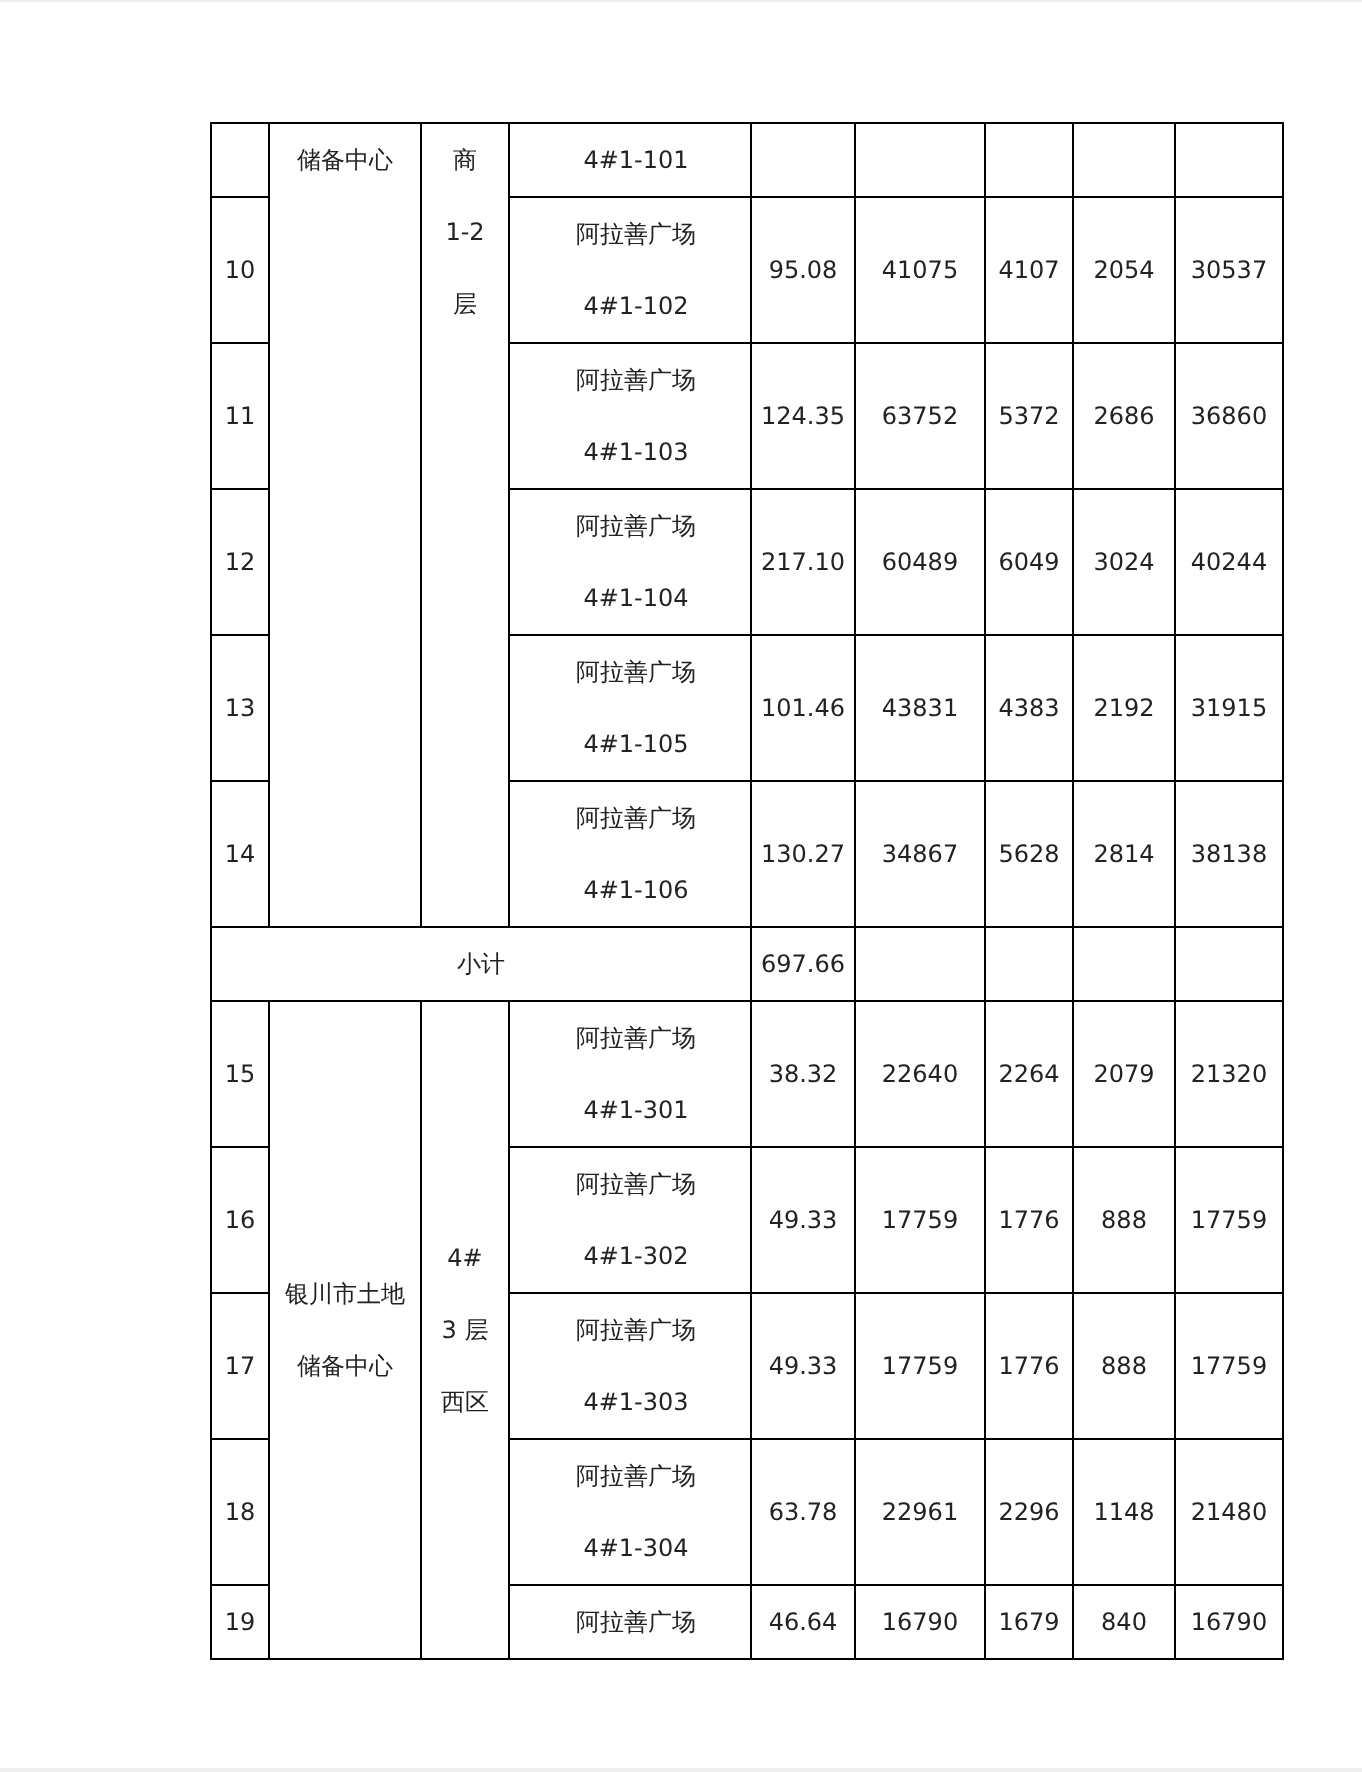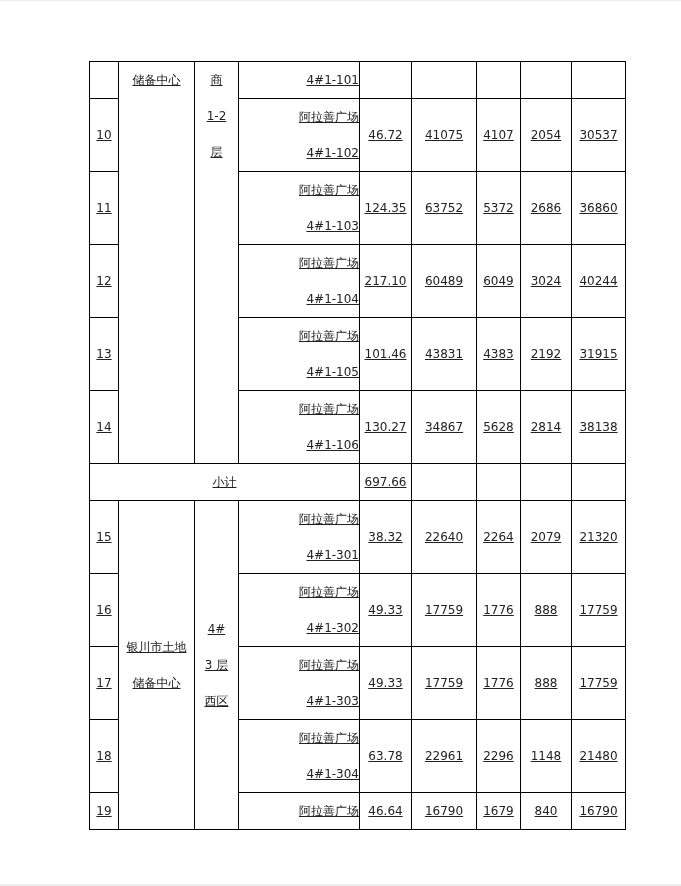--- a/index.html
+++ b/index.html
@@ -5,36 +5,35 @@
   html, body { margin: 0; padding: 0; }
   body {
     width: 681px; height: 886px; position: relative; overflow: hidden;
     background: #ffffff;
     font-family: "DejaVu Sans", "Liberation Sans", sans-serif;
     color: #222;
   }
   .topband { position: absolute; left: 0; top: 0; width: 681px; height: 1px; background: #eeeeee; }
   .bottomband { position: absolute; left: 0; top: 884px; width: 681px; height: 2px; background: #eeeeee; }
   table.doc {
-    position: absolute; left: 89px; top: 61px;
+    position: absolute; left: 105px; top: 61px;
     border-collapse: collapse; table-layout: fixed;
     width: 536px;
-    text-decoration: underline;
   }
   table.doc td {
     border: 1.5px solid #000;
     padding: 0;
     font-size: 12px;
     text-align: center;
     vertical-align: middle;
     line-height: 36px;
     white-space: nowrap;
     overflow: hidden;
   }
-  table.doc td.left { text-align: right; padding-left: 6px; }
+  table.doc td.left { text-align: center; padding-left: 6px; }
   table.doc td.topalign { vertical-align: top; }
   .r-first td { height: 36px; }
   .r-std td { height: 72px; }
   .r-sub td { height: 35px; }
   .r-last td { height: 36px; }
   .stack span { display: block; line-height: 36px; }
   .namecell span { display: block; line-height: 36px; }
 </style>
 </head>
 <body>
@@ -72,21 +71,21 @@
     <td></td>
     <td></td>
   </tr>
 
   <tr class="r-std">
     <td>10</td>
     <td class="left namecell">
       <span>阿拉善广场</span>
       <span>4#1-102</span>
     </td>
-    <td>46.72</td>
+    <td>95.08</td>
     <td>41075</td>
     <td>4107</td>
     <td>2054</td>
     <td>30537</td>
   </tr>
   <tr class="r-std">
     <td>11</td>
     <td class="left namecell">
       <span>阿拉善广场</span>
       <span>4#1-103</span>

